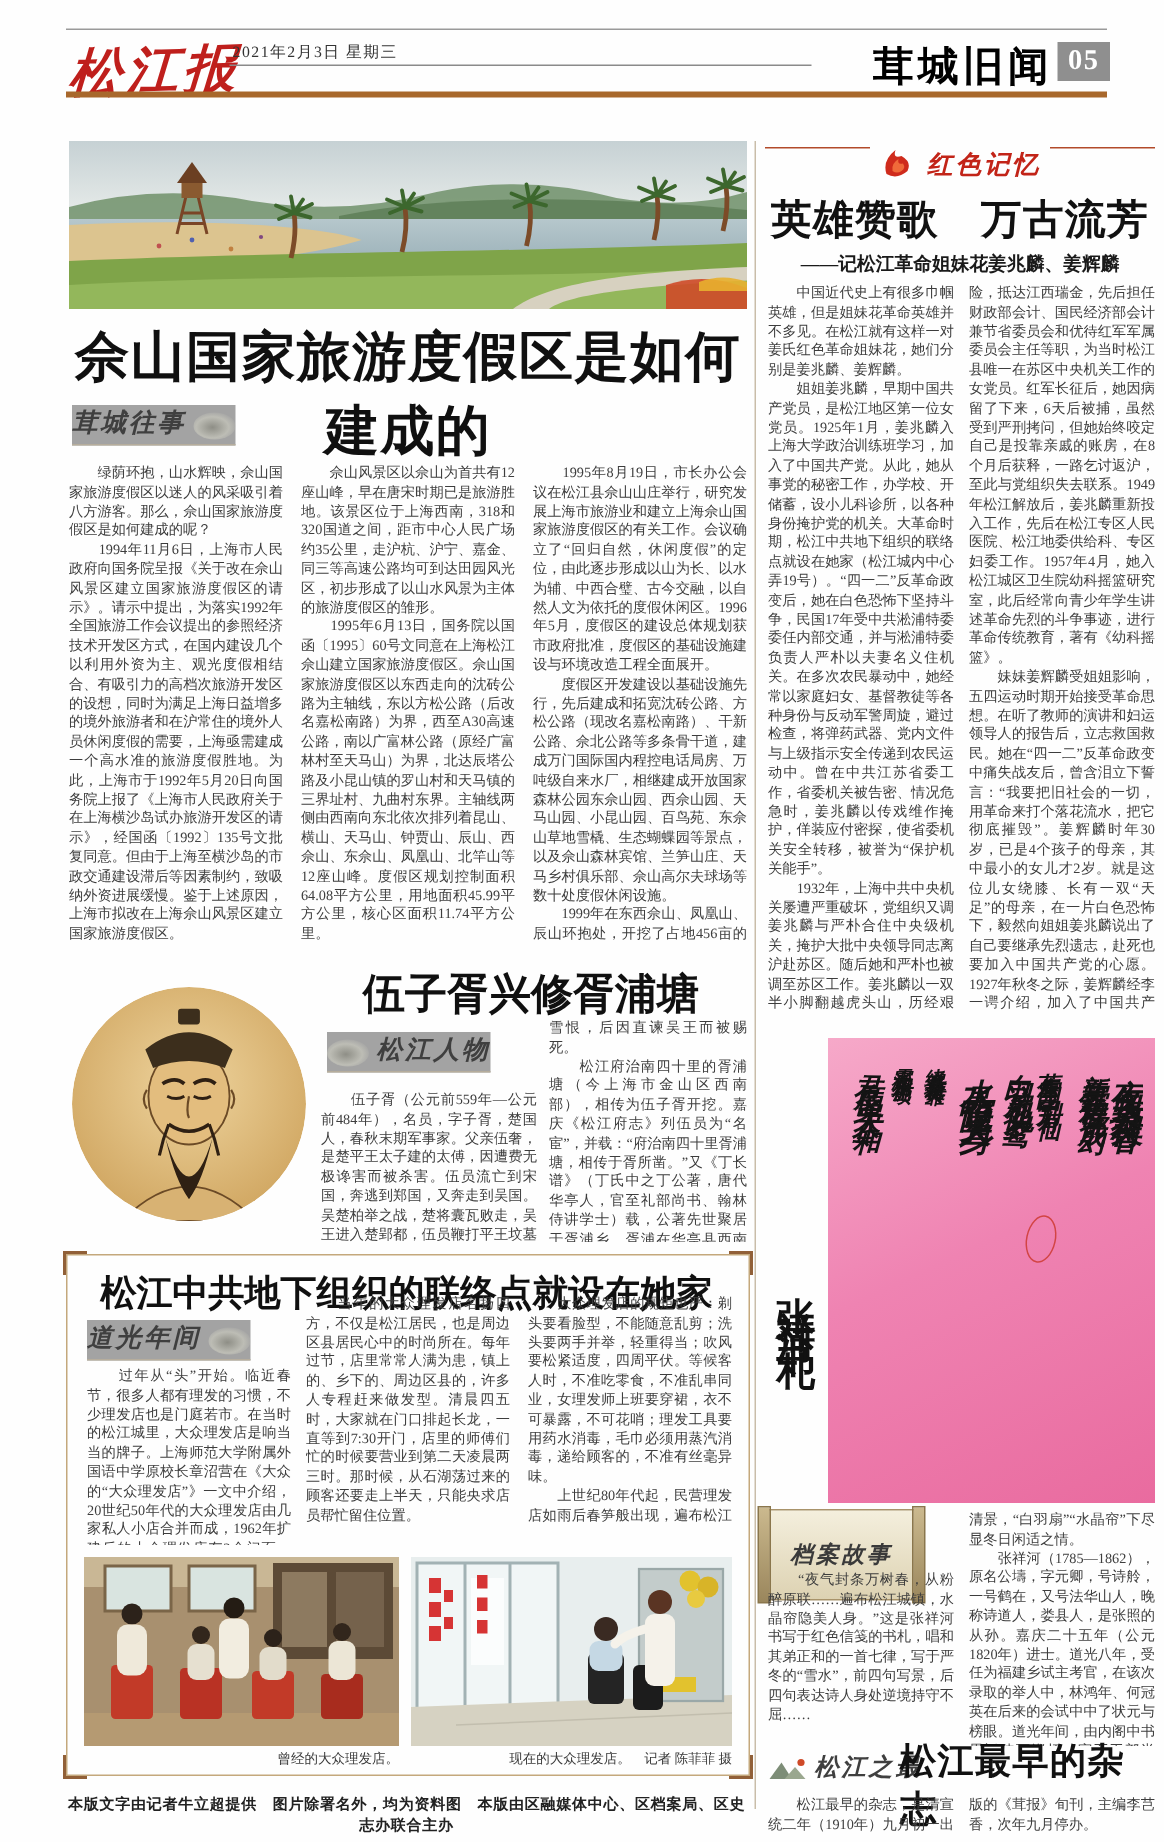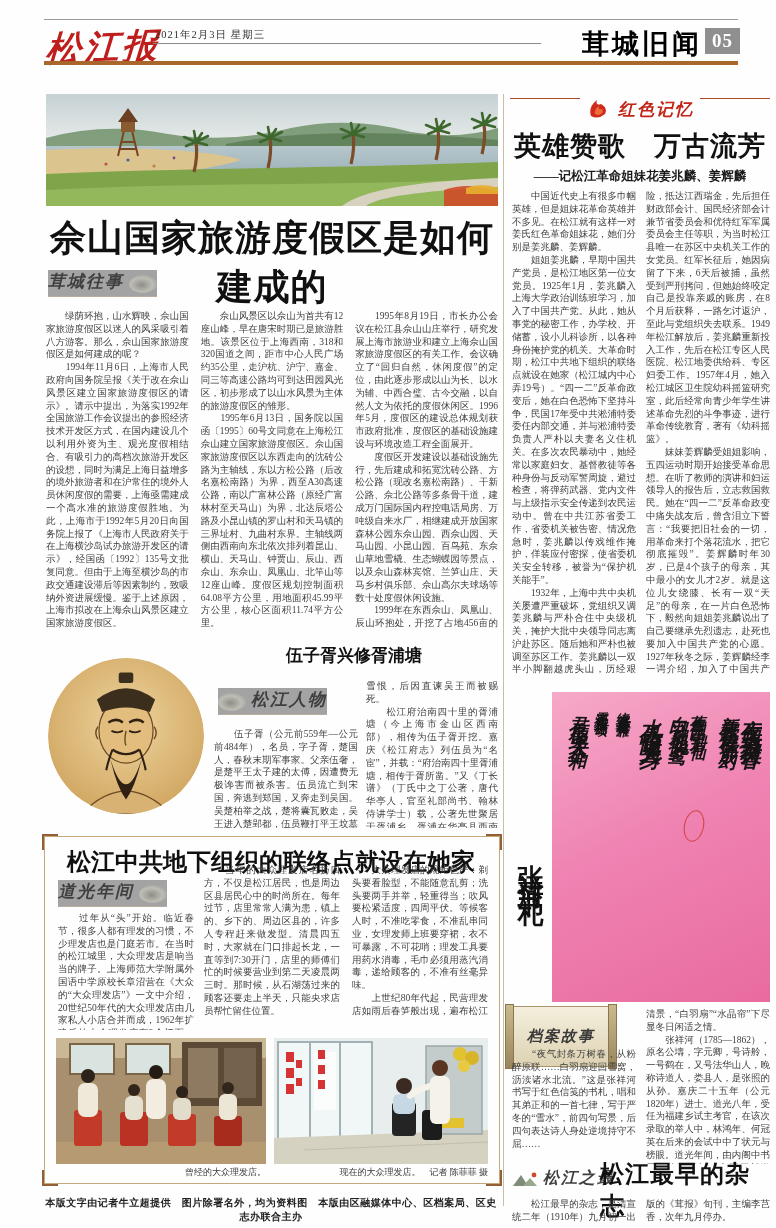--- a/index.html
+++ b/index.html
@@ -29,21 +29,21 @@
   .ink{display:inline-block;width:28px;height:18px;border-radius:50%;
        background:radial-gradient(ellipse at 45% 55%,#8e8e86 0%,#bdbdb5 50%,rgba(189,189,181,0) 78%);}
   .cap{font-size:9px;color:#3a3a3a;text-align:right;}
   
   .photo1{left:46px;top:94px;width:452px;height:112px;}
   .h1{left:46px;top:214px;width:452px;font-size:36px;letter-spacing:1px;}
   .label1{left:48px;top:270px;}
   .t1{left:46px;top:310px;width:452px;height:332px;column-count:3;column-gap:12px;}
   
   .portrait{left:48px;top:658px;width:156px;height:156px;border-radius:50%;overflow:hidden;}
-  .h2{left:210px;top:644px;width:288px;font-size:17px;text-align:center;}
+  .h2{left:210px;top:644px;width:288px;font-size:28px;text-align:center;}
   .label2{left:218px;top:688px;}
   .t2c1{left:214px;top:728px;width:144px;height:100px;}
   .t2c2{left:366px;top:680px;width:132px;height:148px;}
   
   .frame{left:44px;top:836px;width:454px;height:346px;border:1px solid #c4a87c;}
   .corner{position:absolute;width:14px;height:14px;}
   .corner::before{content:"";position:absolute;width:100%;height:100%;}
   .c-tl{left:-3px;top:-3px;border-left:2px solid #916038;border-top:2px solid #916038;}
   .c-tr{right:-3px;top:-3px;border-right:2px solid #916038;border-top:2px solid #916038;}
   .c-bl{left:-3px;bottom:-3px;border-left:2px solid #916038;border-bottom:2px solid #916038;}
@@ -310,21 +310,21 @@
       <div>绕寒具茉花黄雏</div>
       <div>霜淞和玉栀颂</div>
       <div>君度伯弟大人正和</div>
       <div>兄祥河呈草</div>
     </div>
     <span class="redcirc"></span>
   </div>
   <div class="abs labelArch">
     <span class="scroll-label">档案故事</span>
   </div>
-  <div class="abs bodytext archC1">　　“夜气封条万树春，从粉醉原联……白羽扇迎回雪窝，沥渎诸水北流。”这是张祥河书写于红色信笺的书札，唱和其弟正和的一首七律，写于严冬的“雪水”，前四句写景，后四句表达诗人身处逆境持守不屈……</div>
+  <div class="abs bodytext archC1">　　“夜气封条万树春，从粉醉原联……遍布松江城镇，水晶帘隐美人身。”这是张祥河书写于红色信笺的书札，唱和其弟正和的一首七律，写于严冬的“雪水”，前四句写景，后四句表达诗人身处逆境持守不屈……</div>
   <div class="abs bodytext archC2">清景，“白羽扇”“水晶帘”下尽显冬日闲适之情。
 　　张祥河（1785—1862），原名公壔，字元卿，号诗舲，一号鹤在，又号法华山人，晚称诗道人，娄县人，是张照的从孙。嘉庆二十五年（公元1820年）进士。道光八年，受任为福建乡试主考官，在该次录取的举人中，林鸿年、何冠英在后来的会试中中了状元与榜眼。道光年间，由内阁中书累迁陕西巡抚，官至工部尚书，谥“温和”。</div>
 
   <div class="abs labelBest">
     <svg width="26" height="16" viewBox="0 0 26 16">
       <path d="M1 15 L9 4 L16 15 Z" fill="#7d8d77"></path>
       <path d="M11 15 L18 7 L25 15 Z" fill="#9aa78f"></path>
       <circle cx="22" cy="4" r="2.4" fill="#cf4a28"></circle>
     </svg>
     <span>松江之最</span>

